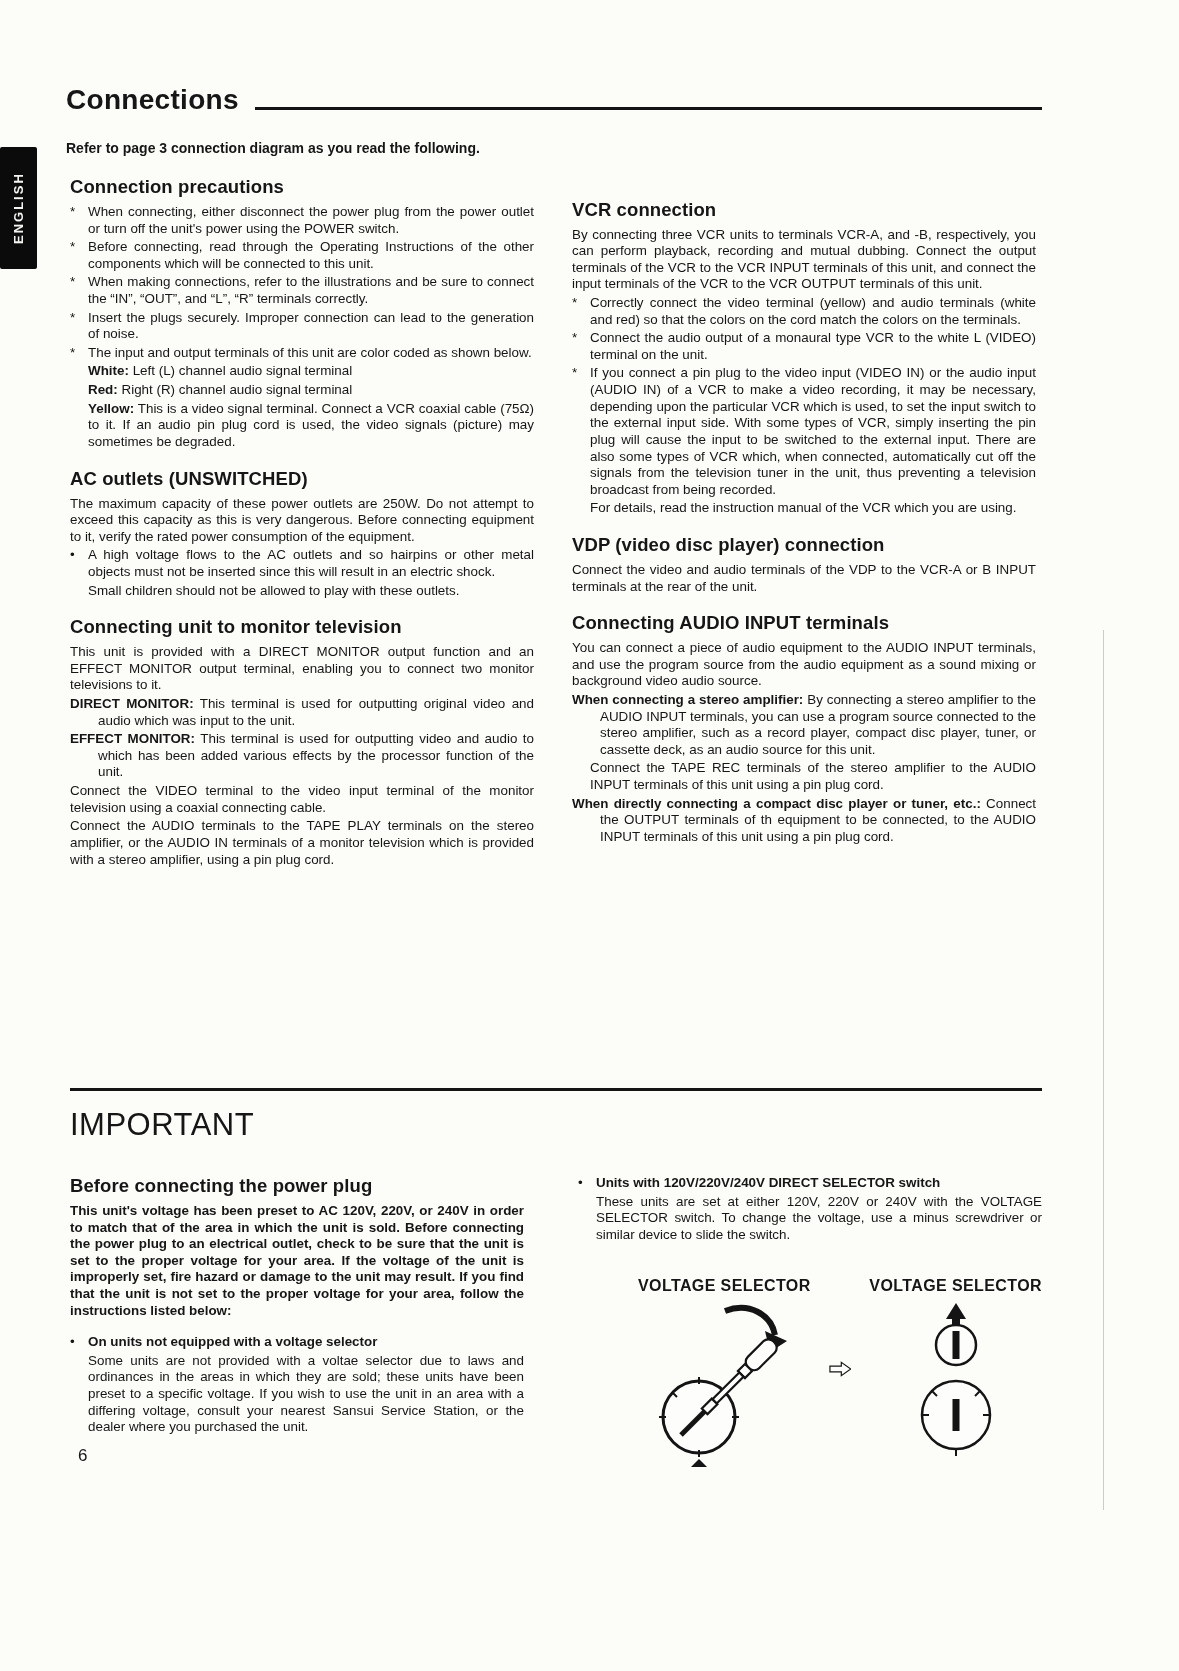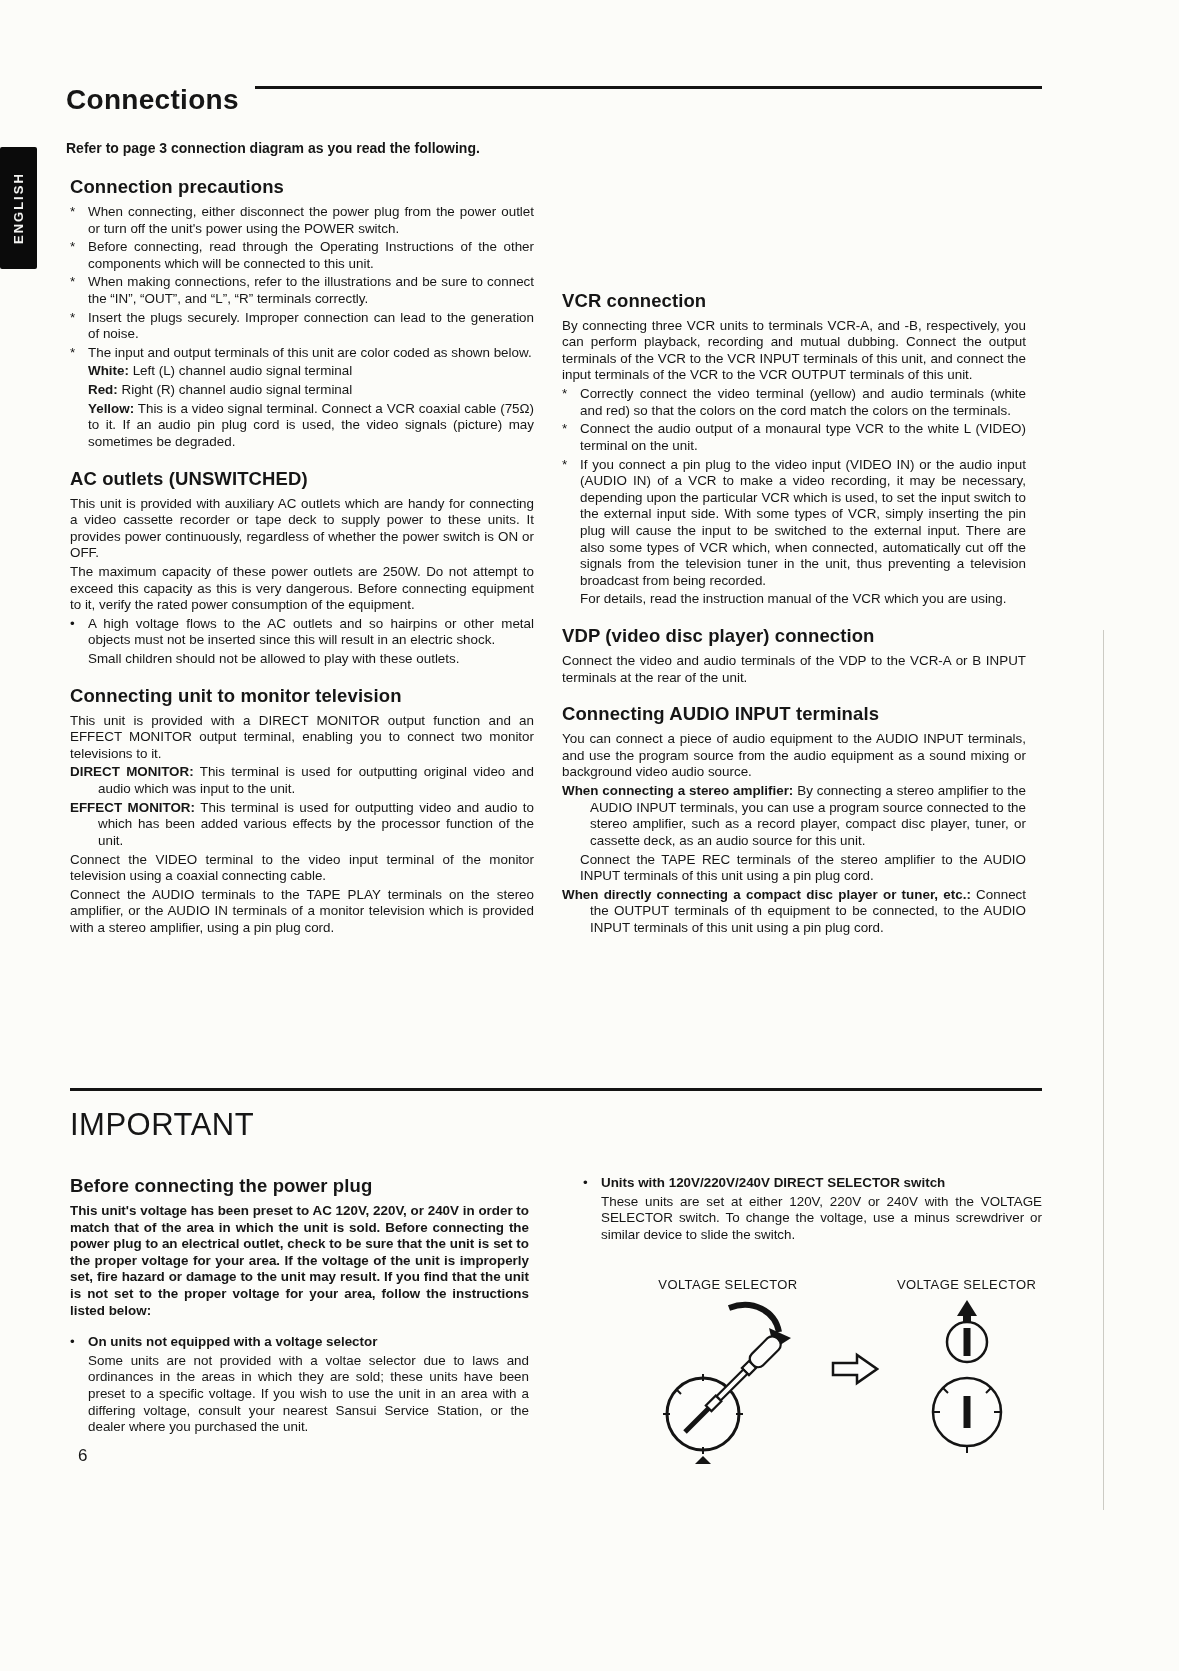--- a/index.html
+++ b/index.html
@@ -20,29 +20,29 @@
     background: #0b0b0b; color: #f4f4f2;
     display: flex; align-items: center; justify-content: center;
     writing-mode: vertical-rl; transform: rotate(180deg);
     font-weight: 700; font-size: 13px; letter-spacing: 2px;
     border-radius: 2px;
   }
 
   
   .title-row {
     position: absolute; left: 66px; top: 86px; width: 976px;
-    display: flex; gap: 16px;
+    display: flex; align-items: flex-end; gap: 16px;
   }
   .title { font-size: 28px; font-weight: 700; letter-spacing: .3px; line-height: 1; }
   .title-rule { flex: 1; height: 0; border-bottom: 3px solid #141414; margin-bottom: 4px; }
 
   .subtitle { position: absolute; left: 66px; top: 140px; font-size: 14px; font-weight: 700; }
 
   
-  .cols { position: absolute; left: 70px; top: 176px; width: 972px; display: flex; gap: 28px; align-items: flex-end; }
+  .cols { position: absolute; left: 70px; top: 176px; width: 972px; display: flex; gap: 38px; align-items: center; }
   .col { width: 464px; }
 
   section { margin: 0; }
   h3 { font-size: 18.5px; font-weight: 700; margin: 17px 0 6px; letter-spacing: .1px; }
   section:first-child h3 { margin-top: 0; }
 
   .blk { font-size: 13.4px; line-height: 1.24; text-align: justify; margin: 0 0 2px; }
   .blk.li { display: flex; }
   .blk.li .marker { flex: 0 0 18px; }
   .blk.li .txt { flex: 1; }
@@ -55,21 +55,21 @@
   
   .important { position: absolute; left: 70px; top: 1088px; width: 972px; }
   .important-rule { border-top: 3px solid #141414; }
   .important h2 { font-size: 31px; font-weight: 400; margin: 16px 0 32px; letter-spacing: .5px; }
   .imp-cols { display: flex; gap: 54px; align-items: flex-start; }
   .imp-col { width: 464px; }
 
   
   .diagram { margin-top: 34px; display: flex; align-items: flex-start; gap: 18px; padding-left: 60px; }
   .fig { display: flex; flex-direction: column; align-items: center; gap: 4px; }
-  .fig-label { font-size: 13px; font-weight: 400; letter-spacing: .4px; white-space: nowrap; }
+  .fig-label { font-size: 16px; font-weight: 700; letter-spacing: .4px; white-space: nowrap; }
   .big-arrow { margin-top: 74px; }
 
   .page-number { position: absolute; left: 78px; top: 1446px; font-size: 17px; }
   .scan-edge { position: absolute; left: 1103px; top: 630px; width: 1px; height: 880px; background: #cccbc4; }
 </style>
 </head>
 <body>
 
 <div class="page">
 
@@ -107,21 +107,20 @@
           <div class="blk li">
             <span class="marker">*</span>
             <span class="txt">The input and output terminals of this unit are color coded as shown below.</span>
           </div>
           <div class="blk sub"><span class="txt"><b>White:</b> Left (L) channel audio signal terminal</span></div>
           <div class="blk sub"><span class="txt"><b>Red:</b> Right (R) channel audio signal terminal</span></div>
           <div class="blk sub"><span class="txt"><b>Yellow:</b> This is a video signal terminal.  Connect a VCR coaxial cable (75Ω) to it.  If an audio pin plug cord is used, the video signals (picture) may sometimes be degraded.</span></div>
         </section>
         <section>
           <h3>AC outlets (UNSWITCHED)</h3>
-          <div class="blk p"><span class="txt">This unit is provided with auxiliary AC outlets which are handy for connecting a video cassette recorder or tape deck to supply power to these units.  It provides power continuously, regardless of whether the power switch is ON or OFF.</span></div>
           <div class="blk p"><span class="txt">The maximum capacity of these power outlets are 250W.  Do not attempt to exceed this capacity as this is very dangerous.  Before connecting equipment to it, verify the rated power consumption of the equipment.</span></div>
           <div class="blk li">
             <span class="marker">•</span>
             <span class="txt">A high voltage flows to the AC outlets and so hairpins or other metal objects must not be inserted since this will result in an electric shock.</span>
           </div>
           <div class="blk sub"><span class="txt">Small children should not be allowed to play with these outlets.</span></div>
         </section>
         <section>
           <h3>Connecting unit to monitor television</h3>
           <div class="blk p"><span class="txt">This unit is provided with a DIRECT MONITOR output function and an EFFECT MONITOR output terminal, enabling you to connect two monitor televisions to it.</span></div>

